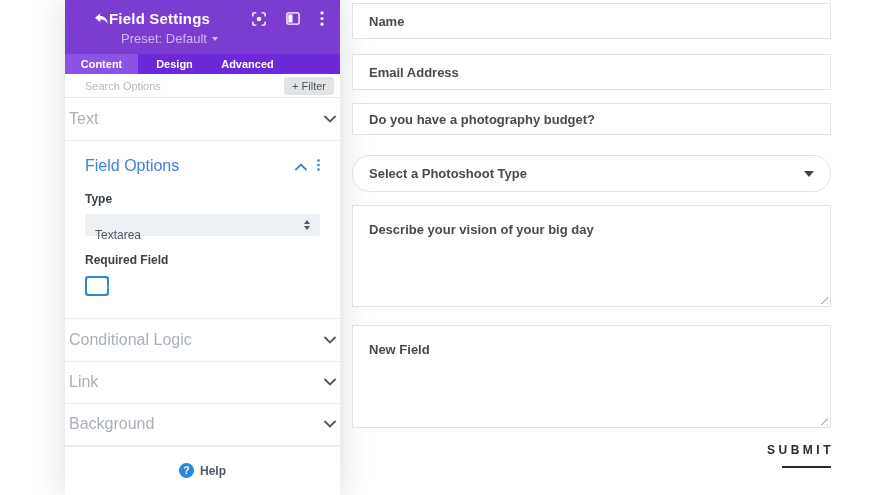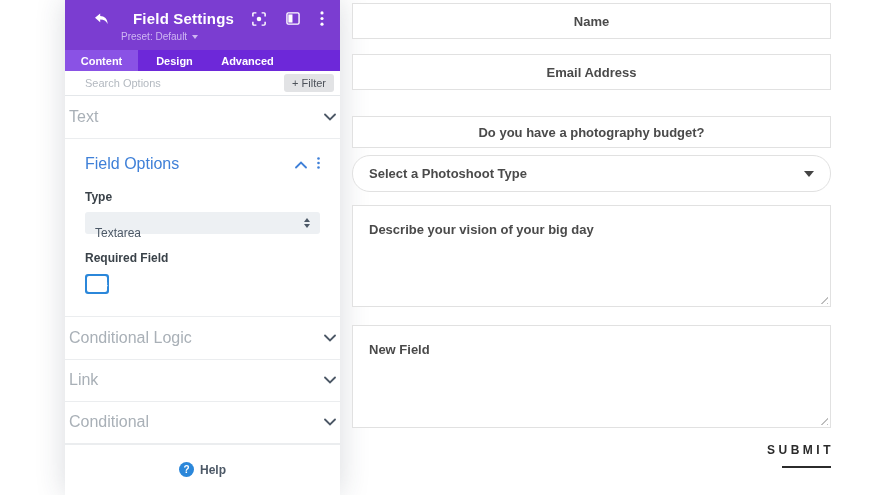--- a/index.html
+++ b/index.html
@@ -14,24 +14,24 @@
   
   .panel {
     position:absolute; left:65px; top:0; width:275px; height:495px;
     background:#ffffff;
     box-shadow:0 0 28px rgba(40,50,70,.18);
     display:flex; flex-direction:column;
   }
   .panel-header { background:#7b3dd1; padding:10px 16px 8px 16px; }
   .header-top { display:flex; align-items:center; }
   .back-btn { margin-left:12px; cursor:pointer; display:flex; }
-  .panel-title { color:#ffffff; font-size:15px; font-weight:700; margin-left:24px; letter-spacing:.2px; }
+  .panel-title { color:#ffffff; font-size:15px; font-weight:700; margin-left:0; letter-spacing:.2px; }
   .header-actions { margin-left:auto; display:flex; align-items:center; gap:20px; }
   .header-actions .hicon { display:flex; cursor:pointer; }
-  .preset-row { margin-top:4px; display:flex; align-items:center; color:#cfb7f2; font-size:10px; cursor:pointer;padding-left:40px; }
+  .preset-row { margin-top:4px; display:flex; align-items:center; color:#cfb7f2; font-size:13px; cursor:pointer;padding-left:40px; }
   .preset-caret { width:0; height:0; border-left:3.5px solid transparent; border-right:3.5px solid transparent; border-top:4px solid #cfb7f2; margin-left:5px; margin-top:1px; }
 
   .tabs { display:flex; background:#6d28d9; height:24px; }
   .tab { width:73px; display:flex; align-items:center; justify-content:center;
          color:#ffffff; font-size:11px; font-weight:700; cursor:pointer; }
   .tab.active { background:#8a52e5; }
 
   .searchbar { height:28px; background:#ffffff; border-bottom:1px solid #e4e7ea;
                display:flex; align-items:center; padding:0 6px 0 20px; }
   .search-input { border:none; outline:none; flex:1; font-size:11px; color:#555;
@@ -70,21 +70,21 @@
   .help-link { display:flex; align-items:center; gap:6px; cursor:pointer; }
   .help-badge { width:15px; height:15px; border-radius:50%; background:#2b87da; color:#fff;
                 font-size:10px; font-weight:700; display:flex; align-items:center; justify-content:center; }
   .help-text { font-size:12px; font-weight:700; color:#4c5866; }
 
   
   .form-area { position:absolute; left:352px; top:0; width:479px; height:495px; }
   .f-field { position:absolute; left:0; width:479px; background:#ffffff;
              border:1px solid #e1e1e1; }
   .f-label { font-size:13px; font-weight:700; color:#4a4a4a; }
-  .f-input { display:flex; align-items:center; padding:15px 16px;justify-content:center; }
+  .f-input { display:flex; align-items:center; padding:15px 16px; }
   .f-select { display:flex; align-items:center; padding:0 16px; cursor:pointer; }
   .f-caret { margin-left:auto; width:0; height:0; border-left:5px solid transparent;
              border-right:5px solid transparent; border-top:6px solid #444; }
   .f-textarea { padding:14px 16px; }
   .resize-grip { position:absolute; right:2px; bottom:2px; width:9px; height:9px;
                  background:repeating-linear-gradient(-45deg,#bfbfbf 0 1px,transparent 1px 4px);
                  clip-path:polygon(100% 0,100% 100%,0 100%); }
   .submit-wrap { position:absolute; top:443px; right:0; text-align:right; cursor:pointer; }
   .submit-text { font-size:12px; font-weight:700; color:#2b2b2b; letter-spacing:3.5px; margin-right:-3px; }
   .submit-line { width:49px; height:2px; background:#2b2b2b; margin-top:9px; margin-left:auto; }
@@ -202,21 +202,21 @@
     <div class="section-row" style="height:42px">
       <span class="section-title">Link</span>
       <span class="section-right">
         <svg width="12" height="8" viewBox="0 0 12 8" fill="none" stroke="#4c5866" stroke-width="1.8" stroke-linecap="round">
             <polyline points="1,1.5 6,6.5 11,1.5"></polyline>
           </svg>
       </span>
     </div>
 
     <div class="section-row" style="height:42px">
-      <span class="section-title">Conditional</span>
+      <span class="section-title">Background</span>
       <span class="section-right">
         <svg width="12" height="8" viewBox="0 0 12 8" fill="none" stroke="#4c5866" stroke-width="1.8" stroke-linecap="round">
             <polyline points="1,1.5 6,6.5 11,1.5"></polyline>
           </svg>
       </span>
     </div>
   </div>
 
   <div class="panel-footer">
     <span class="help-link">
@@ -229,21 +229,21 @@
 <div class="form-area">
 
   <div class="f-field f-input" style="top:3px; height:36px;">
     <span class="f-label">Name</span>
   </div>
 
   <div class="f-field f-input" style="top:54px; height:36px;">
     <span class="f-label">Email Address</span>
   </div>
 
-  <div class="f-field f-input" style="top:116px; height:20px;">
+  <div class="f-field f-input" style="top:103px; height:20px;">
     <span class="f-label">Do you have a photography budget?</span>
   </div>
 
   <div class="f-field f-select" style="top:155px; height:37px;border-radius:18px;">
     <span class="f-label">Select a Photoshoot Type</span>
     <span class="f-caret"></span>
   </div>
 
   <div class="f-field f-textarea" style="top:325px; height:103px;">
     <span class="f-label">New Field</span>

